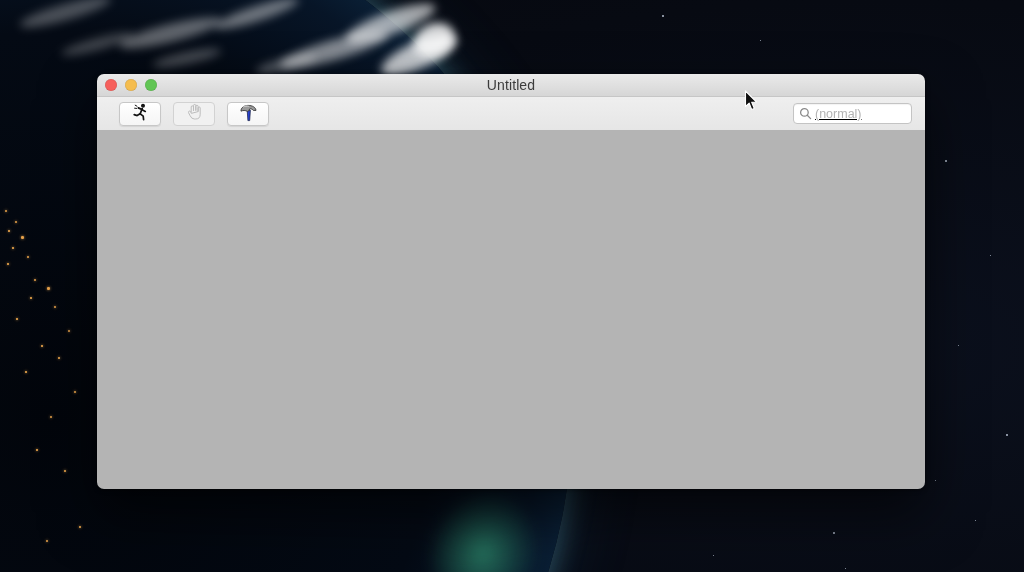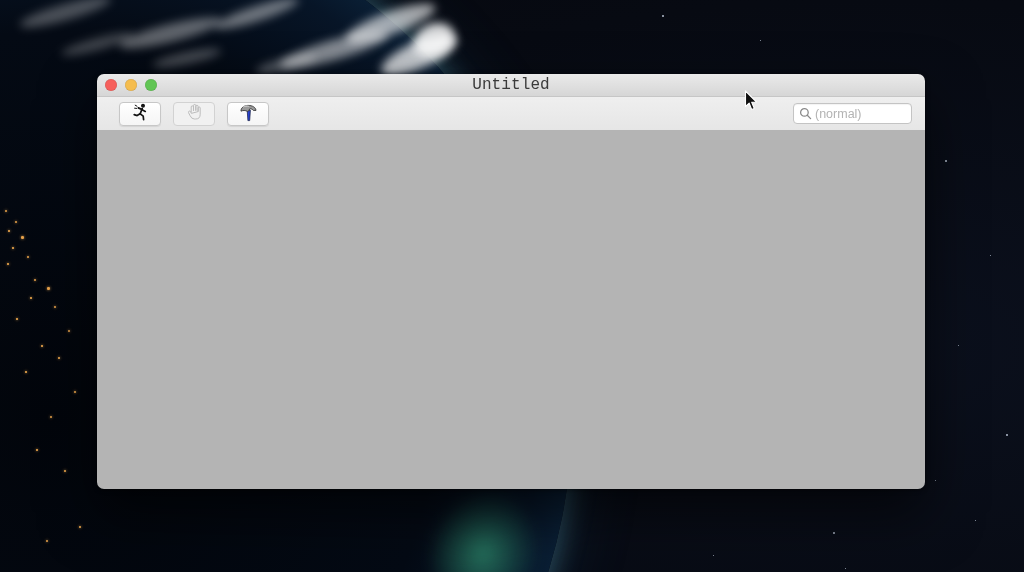--- a/index.html
+++ b/index.html
@@ -33,21 +33,21 @@
     border-radius:7px;
     box-shadow:0 24px 55px rgba(0,0,0,.60), 0 1px 5px rgba(0,0,0,.45);
     display:flex; flex-direction:column; overflow:hidden;
   }
   .titlebar {
     height:23px; flex:0 0 23px;
     background:linear-gradient(#eaeaea,#d6d6d6);
     border-bottom:1px solid #c6c6c6;
     position:relative; display:flex; align-items:center; justify-content:center;
   }
-  .title { font-size:16px; color:#3b3b3b; letter-spacing:.1px;font-family:Liberation Mono, monospace; }
+  .title { font-size:14px; color:#3b3b3b; letter-spacing:.1px; }
   .lights { position:absolute; left:8px; top:0; height:100%; display:flex; align-items:center; gap:8px; }
   .light { width:12px; height:12px; border-radius:50%; box-shadow:inset 0 0 1px rgba(0,0,0,.35); }
   .light.red   { background:#f6605c; }
   .light.yellow{ background:#f5bd4f; }
   .light.green { background:#61c554; }
 
   .toolbar {
     height:33px; flex:0 0 33px;
     background:linear-gradient(#efefef,#e6e6e6);
     display:flex; align-items:center; padding:0 13px 0 22px;
@@ -60,20 +60,21 @@
     display:flex; align-items:center; justify-content:center;
     padding:0; cursor:default;
   }
   .tbtn.disabled { background:#f1f1f1; box-shadow:none; border-color:#d2d2d2; }
 
   .searchfield {
     margin-left:auto; width:119px; height:21px;
     background:#ffffff; border:1px solid #c4c4c4; border-radius:4px;
     display:flex; align-items:center; padding:0 5px; gap:3px;
     box-shadow:inset 0 1px 1px rgba(0,0,0,.05);
+    text-decoration:underline;
   }
   .searchfield input {
     border:none; outline:none; width:100%; font-size:12.5px;
     font-family:"Liberation Sans", sans-serif; color:#555; background:transparent;
   }
   .searchfield input::placeholder { color:#b3b3b3; opacity:1; }
 
   .content { flex:1; background:#b4b4b4; }
 
   

